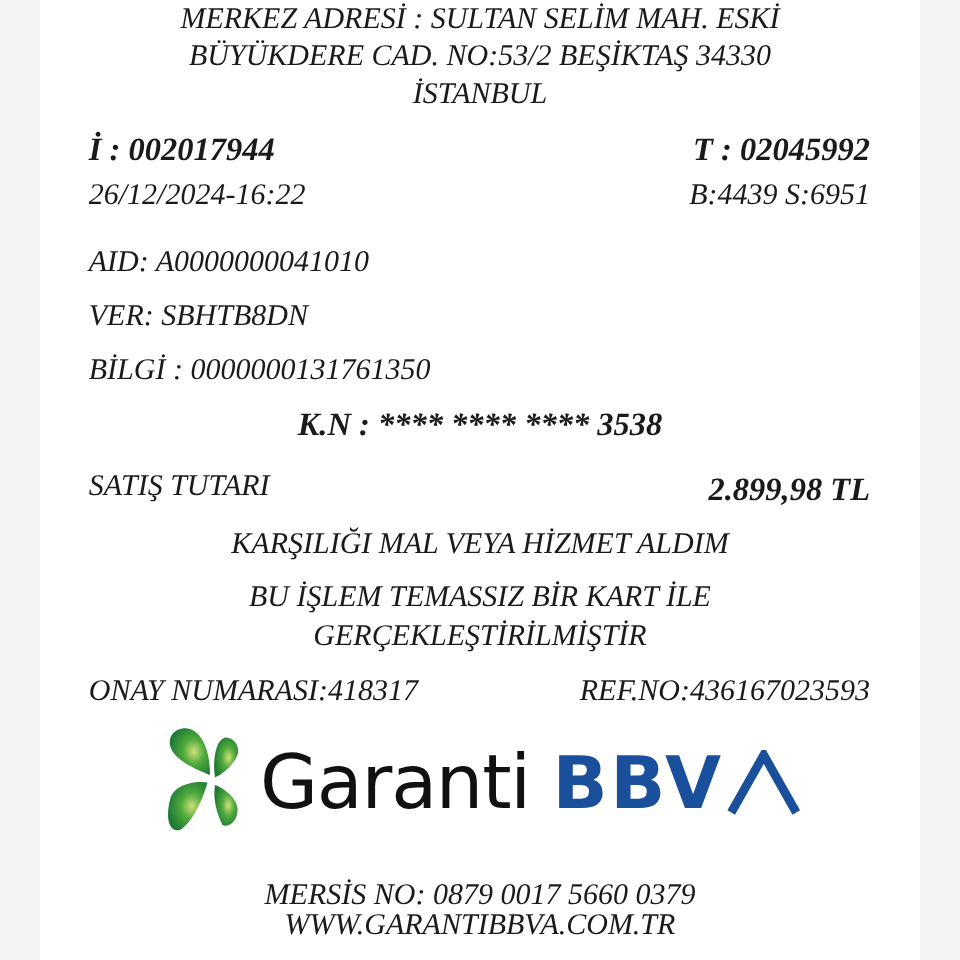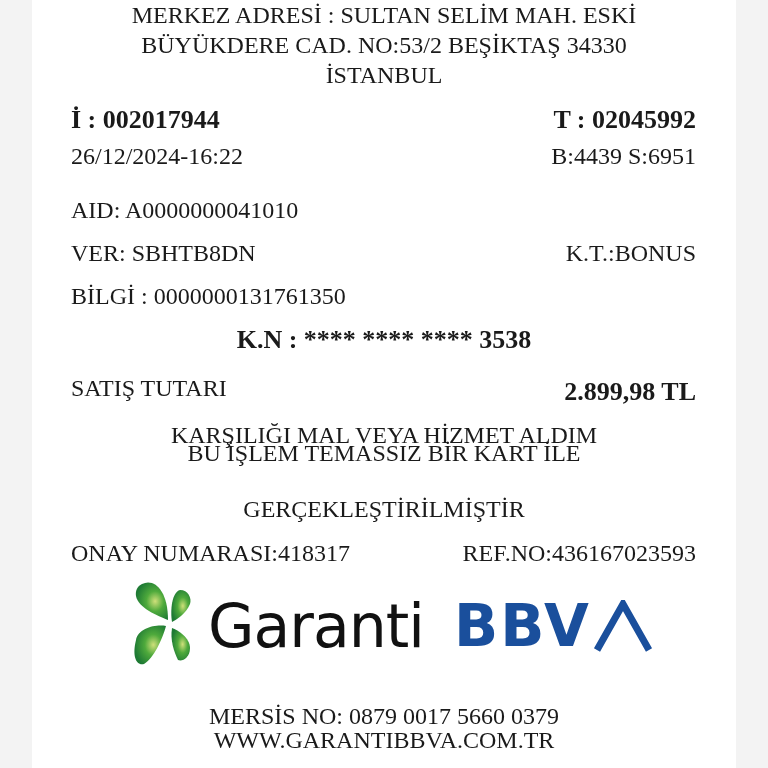--- a/index.html
+++ b/index.html
@@ -21,32 +21,33 @@
     color: #1a1a1a;
   }
   .line {
     position: absolute;
     left: 0;
     width: 704px;
     font-size: 24px;
     line-height: 30px;
     white-space: nowrap;
   }
-  .center { text-align: center; }
+  .center { text-align: center; font-style: italic; }
   .bold { font-weight: bold; }
   .row {
     position: absolute;
     left: 39px;
     width: 625px;
     display: flex;
     justify-content: space-between;
     align-items: baseline;
     font-size: 24px;
     line-height: 30px;
     white-space: nowrap;
+    font-style: italic;
   }
   .row .bold { font-size: 26px; }
   .logo {
     position: absolute;
     left: 100px;
     top: 578px;
     width: 510px;
     height: 96px;
     display: flex;
     align-items: center;
@@ -58,21 +59,21 @@
     color: #111111;
     letter-spacing: -1px;
     margin-left: 12px;
     line-height: 1;
   }
   .bbva-word {
     font-family: "DejaVu Sans", "Liberation Sans", sans-serif;
     font-size: 58px;
     font-weight: bold;
     color: #1a4f9c;
-    margin-left: 30px;
+    margin-left: 18px;
     line-height: 1;
     letter-spacing: 2px;
     display: flex;
     align-items: center;
   }
   .bbva-a { width: 60px; height: 52px; margin-left: 2px; }
 </style>
 </head>
 <body>
 
@@ -91,37 +92,36 @@
     <span>26/12/2024-16:22</span>
     <span>B:4439 S:6951</span>
   </div>
 
   <div class="row" style="top:195px;">
     <span>AID: A0000000041010</span>
   </div>
 
   <div class="row" style="top:238px;">
     <span>VER: SBHTB8DN</span>
-    <span>K.T.:BONUS</span>
   </div>
 
   <div class="row" style="top:281px;">
     <span>BİLGİ : 0000000131761350</span>
   </div>
 
   <div class="line center bold" style="top:325px; font-size:26px;">K.N : **** **** **** 3538</div>
 
   <div class="row" style="top:373px;">
     <span>SATIŞ TUTARI</span>
     <span class="bold" style="position:relative; top:4px;">2.899,98 TL</span>
   </div>
 
   <div class="line center" style="top:420px;">KARŞILIĞI MAL VEYA HİZMET ALDIM</div>
 
-  <div class="line center" style="top:438px;">BU İŞLEM TEMASSIZ BİR KART İLE</div>
+  <div class="line center" style="top:463px;">BU İŞLEM TEMASSIZ BİR KART İLE</div>
   <div class="line center" style="top:494px;">GERÇEKLEŞTİRİLMİŞTİR</div>
 
   <div class="row" style="top:538px;">
     <span>ONAY NUMARASI:418317</span>
     <span>REF.NO:436167023593</span>
   </div>
 
   <div class="logo">
     <svg class="clover" viewBox="0 0 64 92">
       <defs>

